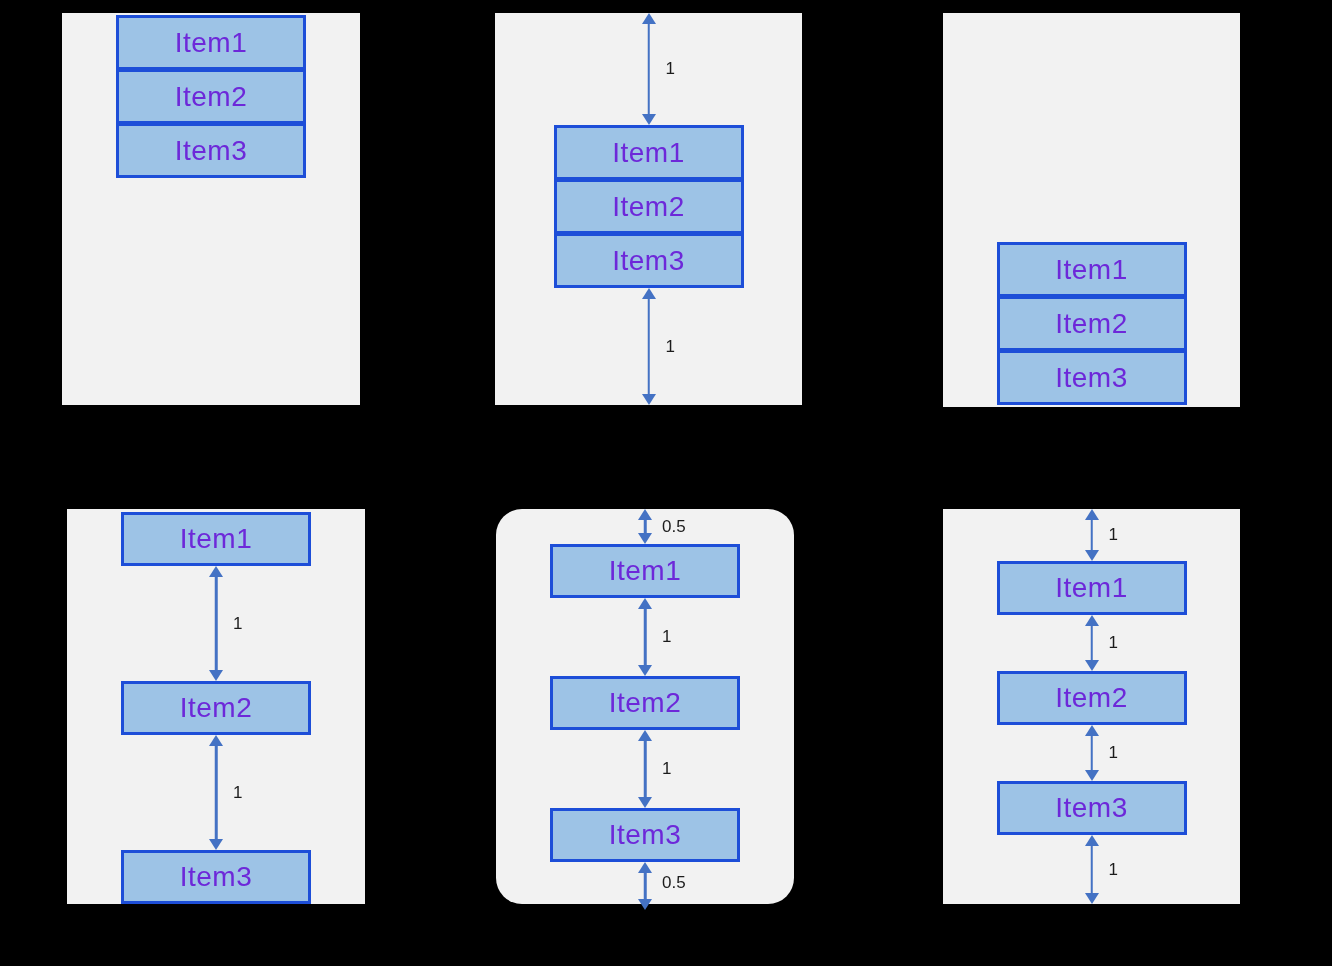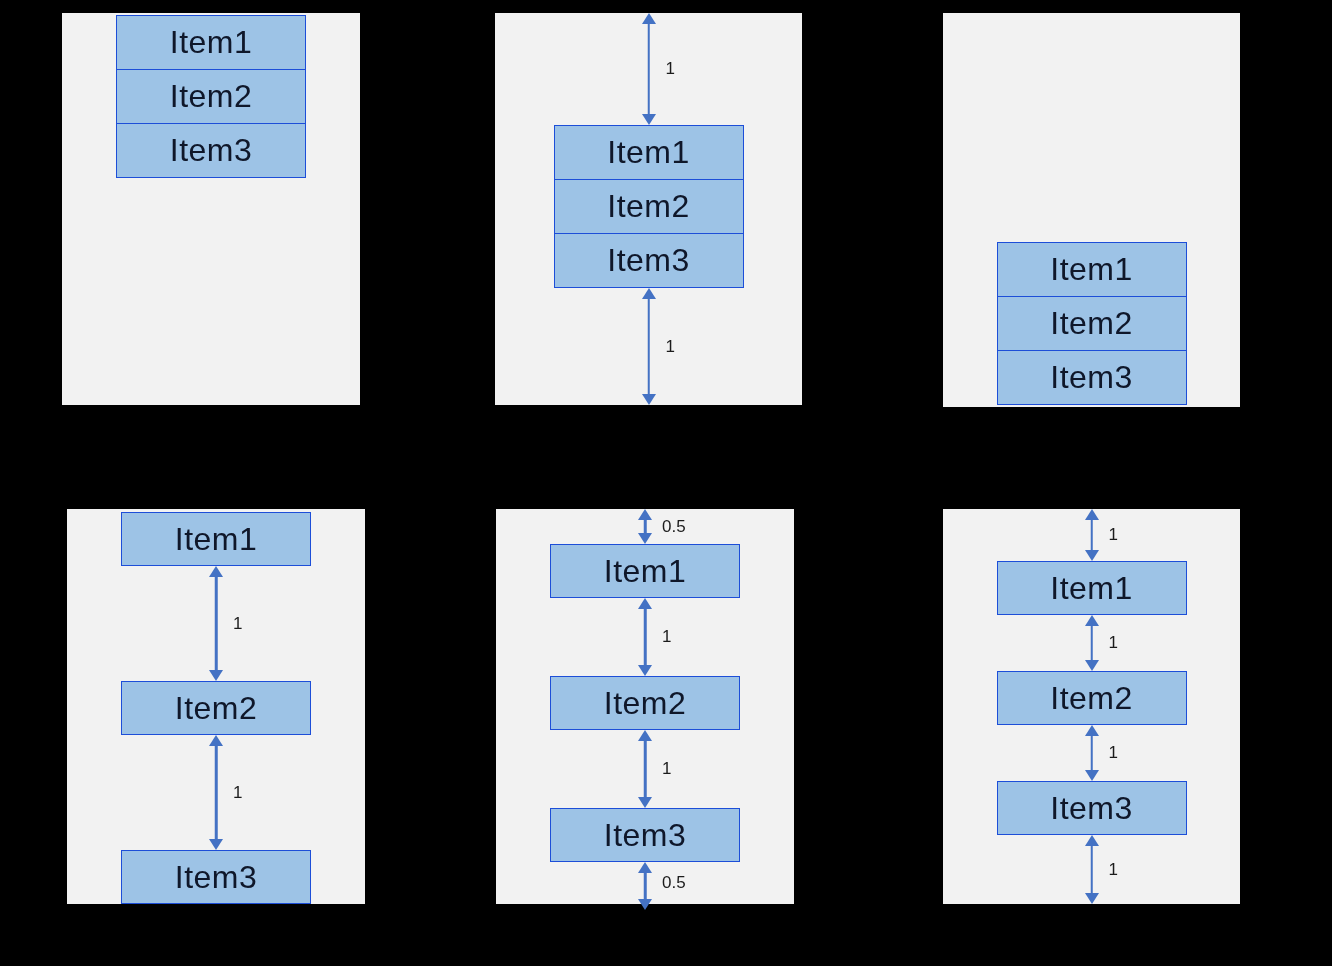--- a/index.html
+++ b/index.html
@@ -8,28 +8,28 @@
     font-family:"Liberation Sans",sans-serif;overflow:hidden;
   }
   .panel{
     position:absolute;background:#F2F2F2;box-sizing:border-box;
     display:flex;flex-direction:column;align-items:center;
   }
   #p1{left:62px;top:13px;width:298px;height:392px;justify-content:flex-start;padding-top:2px;}
   #p2{left:495px;top:13px;width:307px;height:392px;justify-content:flex-start;}
   #p3{left:943px;top:13px;width:297px;height:394px;justify-content:flex-end;padding-bottom:2px;}
   #p4{left:67px;top:509px;width:298px;height:395px;justify-content:flex-start;padding-top:3px;}
-  #p5{left:496px;top:509px;width:298px;height:395px;justify-content:flex-end;}
+  #p5{left:496px;top:509px;width:298px;height:395px;justify-content:flex-end;border-radius:26px;}
   #p6{left:943px;top:509px;width:297px;height:395px;justify-content:flex-start;}
 
   .stack{width:190px;display:flex;flex-direction:column;flex-shrink:0;}
   .item{
     box-sizing:border-box;width:190px;height:54px;flex-shrink:0;
-    background:#9DC3E6;border:1px solid #1d4ed8;color:#0f172a;
-    font-size:32px;display:flex;align-items:center;justify-content:center;
+    background:#9DC3E6;border:3px solid #1d4ed8;color:#6d28d9;
+    font-size:28px;display:flex;align-items:center;justify-content:center;
     letter-spacing:0.5px;
   }
   .stack .item{height:55px;}
   .stack .item + .item{margin-top:-1px;}
 
   .gap{position:relative;width:100%;flex-shrink:0;}
   #p2 .gt{height:112px;}
   #p2 .gb{flex:1;}
   #p4 .gap{flex:1;}
   #p5 .g0{height:35px;}

